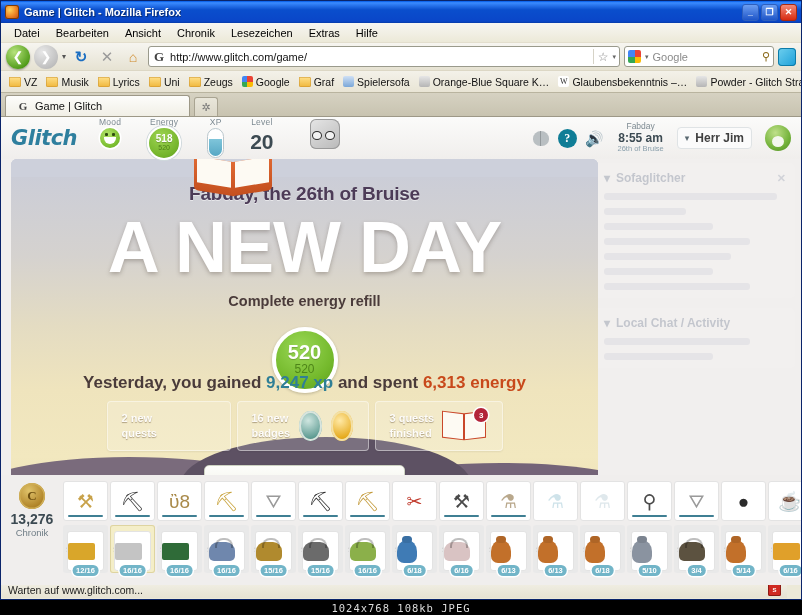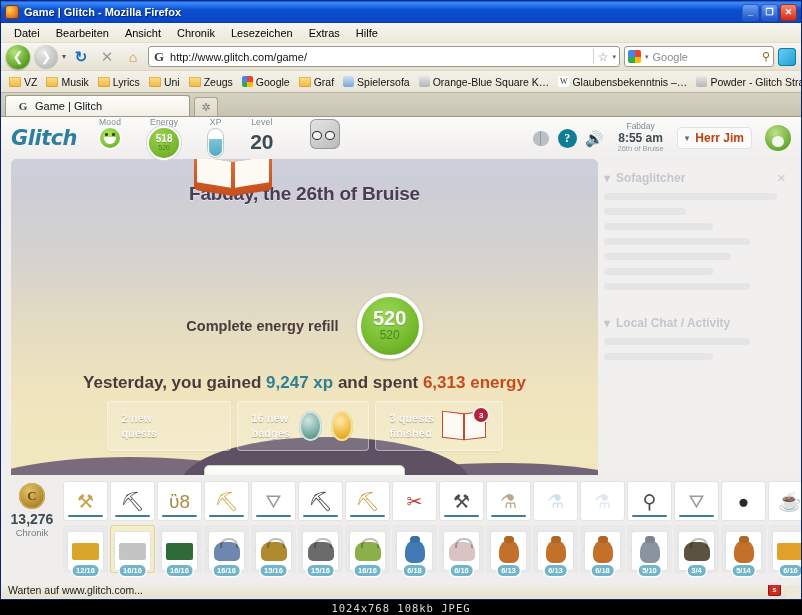--- a/index.html
+++ b/index.html
@@ -122,21 +122,21 @@
   .qicon { width:19px;height:19px;border-radius:50%;background:#0f7d96;color:#fff;font-size:12px;
            font-weight:bold;display:flex;align-items:center;justify-content:center;font-family:"Liberation Serif",serif;}
   .spk { color:#3c4a52; font-size:15px; line-height:1; }
   .clock { text-align:center; line-height:1.15; padding:0 4px; }
   .clock .d{font-size:8.5px;color:#7d8a92}
   .clock .t{font-size:12px;font-weight:bold;color:#3c4a52}
   .clock .s{font-size:7.5px;color:#8ba0ac}
   .userbox { display:flex;align-items:center;gap:6px;border:1px solid #dfe3e5;border-radius:4px;
              background:#fbfbfb;padding:3px 7px; }
   .userbox .cv{font-size:9px;color:#5b6a72}
-  .userbox .nm{font-size:12px;font-weight:bold;color:#c2410c}
+  .userbox .nm{font-size:12px;font-weight:bold;color:#404040}
   .miniav { width:26px;height:26px;border-radius:50%;margin-left:4px;
             background:radial-gradient(circle at 40% 30%,#bfe089,#74b33b 60%,#4e8a22); position:relative;}
   .miniav::after{content:"";position:absolute;left:7px;top:11px;width:12px;height:11px;border-radius:50%;
                  background:#f4f7ee;}
 
   
   .newday { position:absolute; left:10px; top:42px; right:1px; bottom:0; }
   .ndcard { position:absolute; left:0; top:0; width:587px; height:372px; border-radius:6px;
             overflow:hidden; background:#cfd2dd; }
   .rays { position:absolute; inset:0;
@@ -175,21 +175,21 @@
   .bkp{position:absolute;bottom:8px;width:34px;height:26px;background:#fdfaf3;}
   .bkp.l{left:3px;transform:skewY(9deg)} .bkp.r{right:3px;transform:skewY(-9deg)}
 
   .ndsub { position:absolute; left:0; right:0; top:24px; text-align:center;
            font-size:19px; font-weight:bold; color:#4c3b57; letter-spacing:-.2px;
            text-shadow:0 1px 0 rgba(255,255,255,.5); }
   .ndtitle { position:absolute; left:0; right:0; top:52px; text-align:center;
              font-size:72px; font-weight:bold; color:#fff; letter-spacing:-1px; line-height:1;
              text-shadow:0 2px 4px rgba(80,70,60,.35); }
   .ndrefill { position:absolute; left:0; right:0; top:134px; display:flex; align-items:center;
-              justify-content:center; gap:18px; }
+              justify-content:center; gap:18px;flex-direction:column; }
   .ndrefill .lab { font-size:14.5px; font-weight:bold; color:#4a3b3a; }
   .bigorb { width:66px;height:66px;border-radius:50%;
             background:radial-gradient(circle at 42% 30%, #9ad856, #74b92c 62%, #5c9c1d);
             border:4px solid #fff; box-shadow:0 1px 3px rgba(0,0,0,.22);
             display:flex;flex-direction:column;align-items:center;justify-content:center; }
   .bigorb b{font-size:20px;color:#fff;font-weight:bold;line-height:1;text-shadow:0 1px 1px rgba(0,0,0,.2)}
   .bigorb s{font-size:12px;color:#4e8518;text-decoration:none;line-height:1.3}
 
   .ndyest { position:absolute; left:0; right:0; top:214px; text-align:center;
             font-size:17px; font-weight:bold; color:#4a3b3a; }
@@ -243,21 +243,21 @@
 
   .slots { flex:1; }
   .slotrow { display:flex; gap:2px; padding-right:4px; }
   .slotrow.r2 { margin-top:4px; }
   .slot { width:45px;height:40px;background:#fff;border:1px solid #e3e3e3;border-radius:3px;
           position:relative; display:flex;align-items:center;justify-content:center; flex:0 0 auto; }
   .slot .ul{position:absolute;left:4px;right:4px;bottom:3px;height:2.5px;background:#3f7f93;border-radius:2px}
   .bslot { width:45px;height:48px;background:#e9e9e9;border-radius:3px;position:relative;
            display:flex;align-items:flex-end;justify-content:center; flex:0 0 auto; padding-bottom:2px;}
   .bslot .inner{width:37px;height:40px;background:#fff;border:1px solid #e3e3e3;border-radius:3px;
-                display:flex;align-items:center;justify-content:center;position:relative}
+                display:flex;align-items:center;position:relative}
   .bslot.sel{background:#f4eec8;box-shadow:0 0 0 1px #ded4a0 inset}
   .qty{position:absolute;left:50%;transform:translateX(-50%);bottom:-6px;
        background:#72b5c8;color:#fff;font-size:7.5px;font-weight:bold;border-radius:7px;
        padding:1px 4px;box-shadow:0 0 0 1.5px #fff;white-space:nowrap}
   .grip{position:absolute;left:2px;top:50%;transform:translateY(-50%);font-size:8px;color:#b7b7b7}
 
   
   .g-tool{font-size:19px;line-height:1;color:#6b6b6b}
   .g-bag{width:26px;height:19px;border-radius:9px 9px 5px 5px;position:relative}
   .g-bag::after{content:"";position:absolute;left:6px;top:-4px;width:14px;height:8px;
@@ -487,20 +487,21 @@
         </div>
 
         <div class="ndbook">
           <span class="bk l"></span>
             <span class="bk r"></span>
           <span class="bkp l"></span>
             <span class="bkp r"></span>
         </div>
 
         <div class="ndsub">Fabday, the 26th of Bruise</div>
+        <div class="ndtitle">A NEW DAY</div>
 
         <div class="ndrefill">
           <div class="lab">Complete energy refill</div>
           <div class="bigorb">
             <b>520</b>
             <s>520</s>
           </div>
         </div>
 
         <div class="ndyest">

